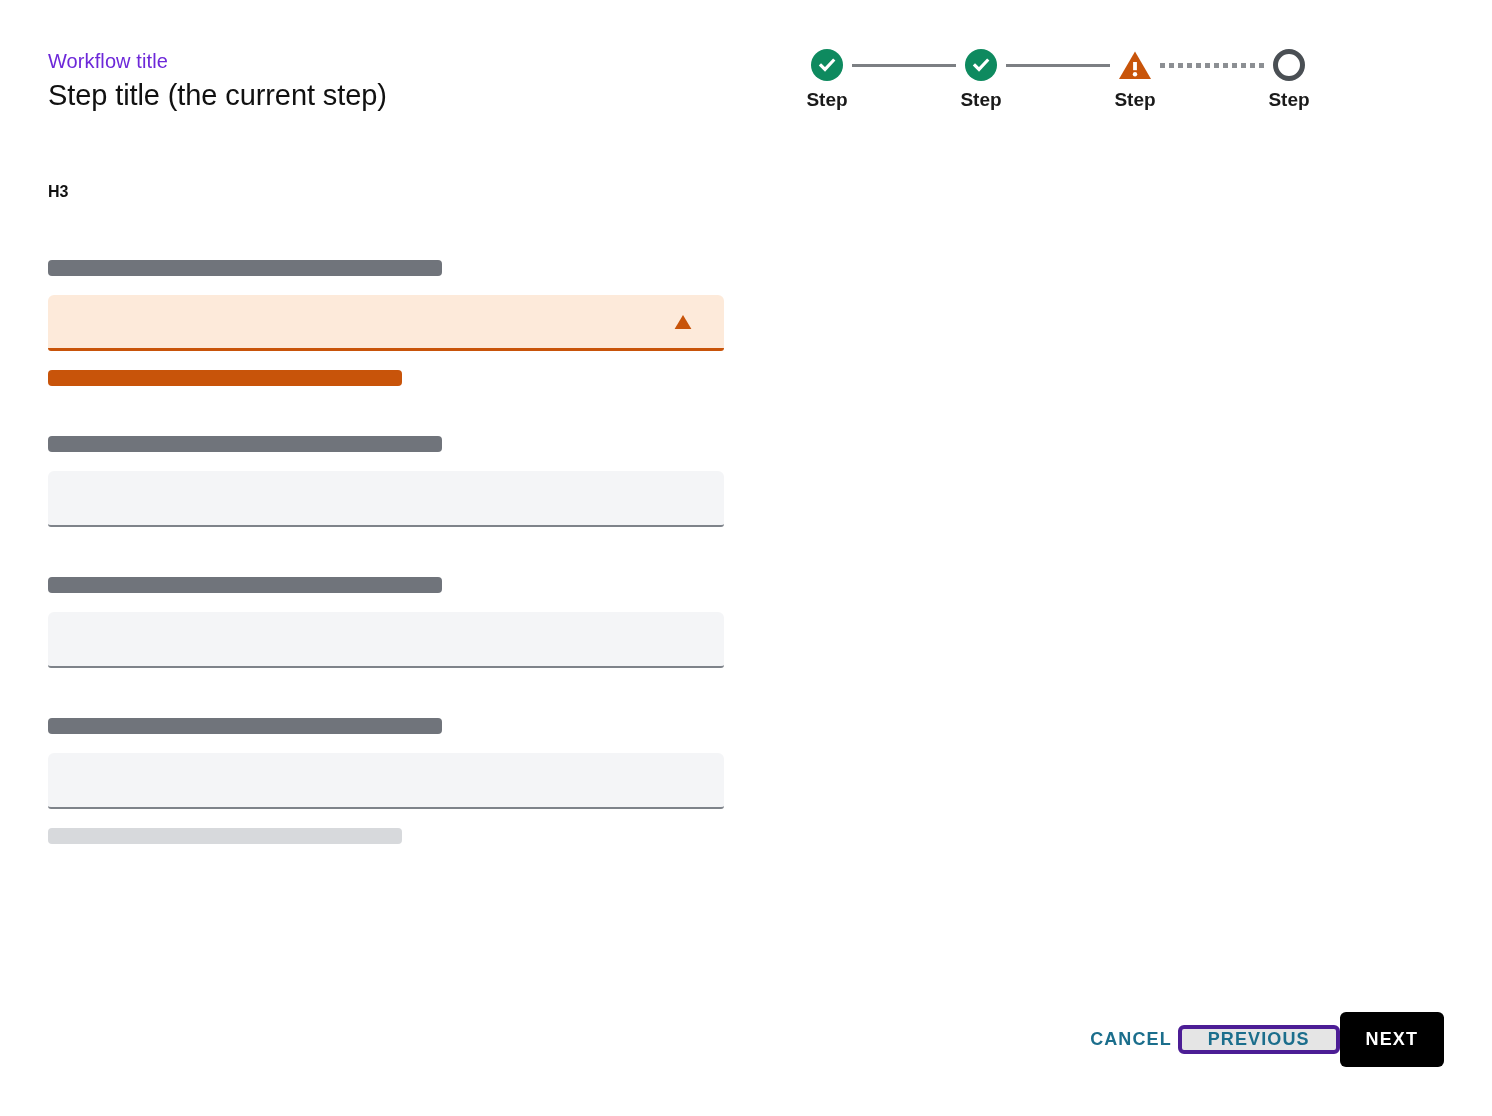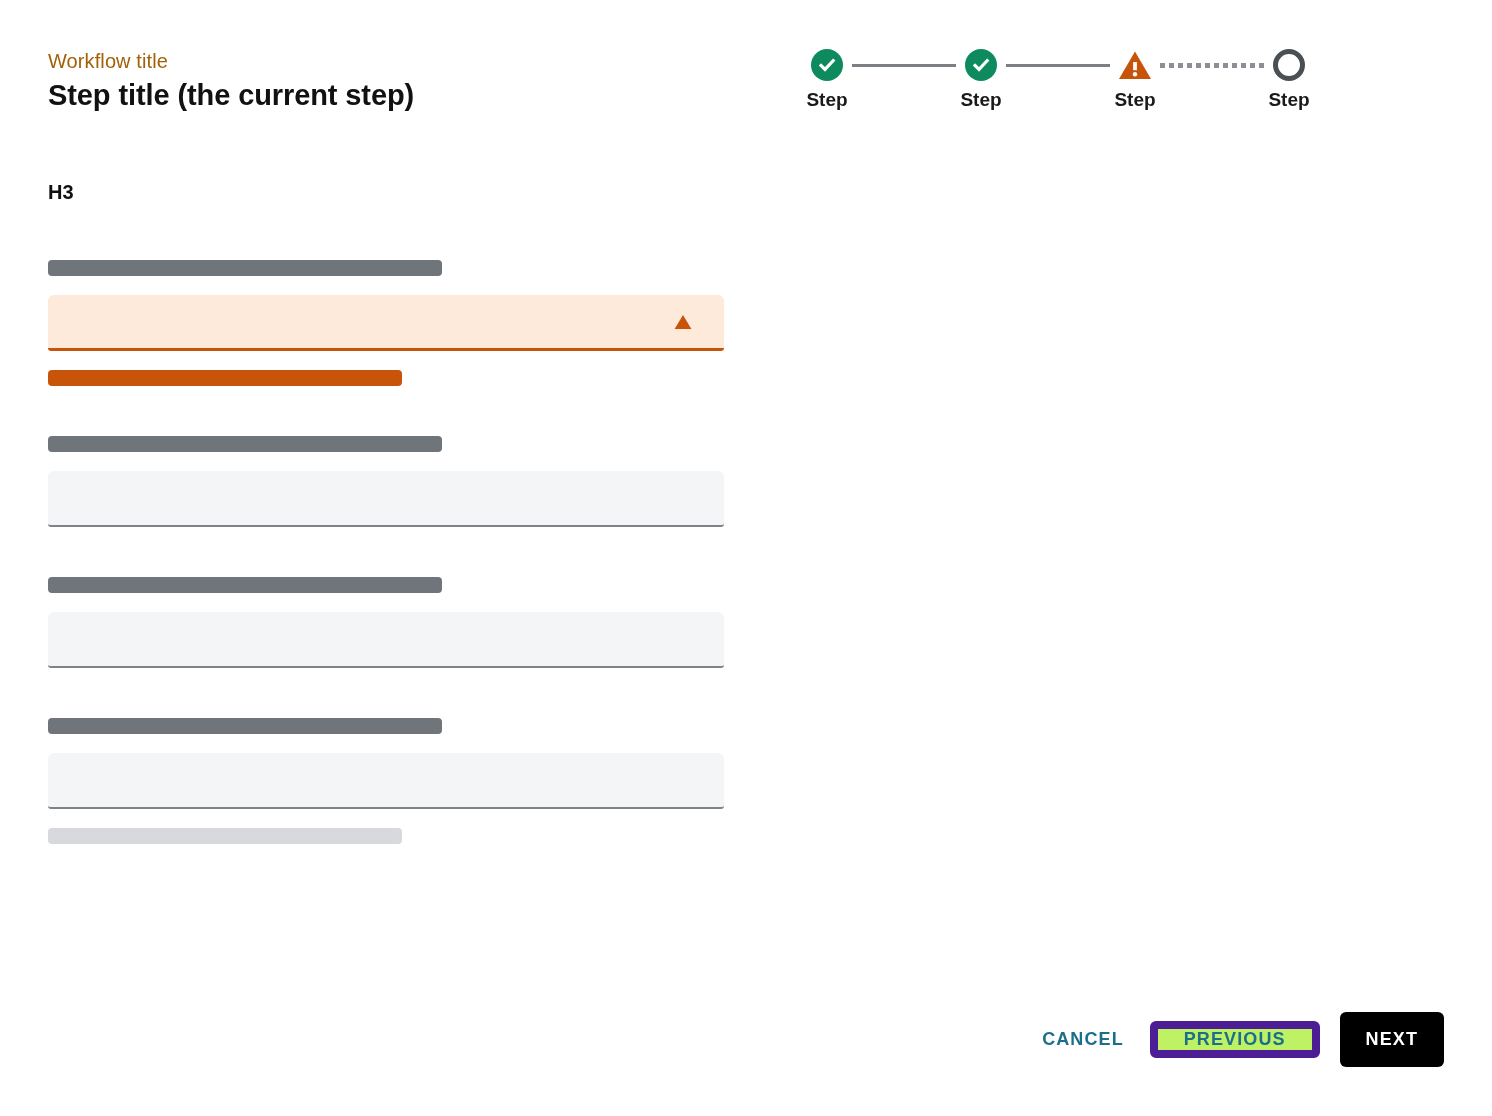--- a/index.html
+++ b/index.html
@@ -23,26 +23,26 @@
   
   .header-left {
     position: absolute;
     left: 48px;
     top: 48px;
   }
   .workflow-title {
     font-size: 20px;
     font-weight: 400;
     line-height: 26px;
-    color: #a16207;
+    color: #6d28d9;
     letter-spacing: 0.1px;
   }
   .step-title {
     font-size: 29px;
-    font-weight: 700;
+    font-weight: 400;
     line-height: 38px;
     color: #111111;
     letter-spacing: -0.1px;
     margin-top: 2px;
   }
 
   
   .stepper {
     position: absolute;
     left: 800px;
@@ -116,21 +116,21 @@
   }
 
   
   .form {
     position: absolute;
     left: 48px;
     top: 178px;
     width: 676px;
   }
   .h3 {
-    font-size: 20px;
+    font-size: 16px;
     font-weight: 700;
     line-height: 28px;
     color: #111111;
   }
 
   .field-group { margin-top: 0; }
 
   .label-bar {
     height: 16px;
     border-radius: 4px;
@@ -163,39 +163,38 @@
   .helper-bar.error-text { background: #c8540a; }
   .helper-bar.muted { background: #d7d9dc; }
 
   
   .footer {
     position: absolute;
     right: 48px;
     top: 1012px;
     display: flex;
     align-items: center;
-    gap: 20px;
   }
   .btn {
     font-family: "Liberation Sans", sans-serif;
     font-size: 18px;
     font-weight: 700;
     letter-spacing: 1.1px;
     cursor: pointer;
     border: none;
     background: none;
   }
   .btn-text {
     color: #1b6e8c;
     padding: 14px 6px;
   }
   .btn-outline {
     color: #1b6e8c;
-    background: #bef264;
-    border: 8px solid #4c1d95;
+    background: #e5e5e5;
+    border: 4px solid #4c1d95;
     border-radius: 6px;
     padding: 0 26px;
   }
   .btn-filled {
     color: #ffffff;
     background: #000000;
     border-radius: 6px;
     padding: 17px 26px;
   }
 </style>

